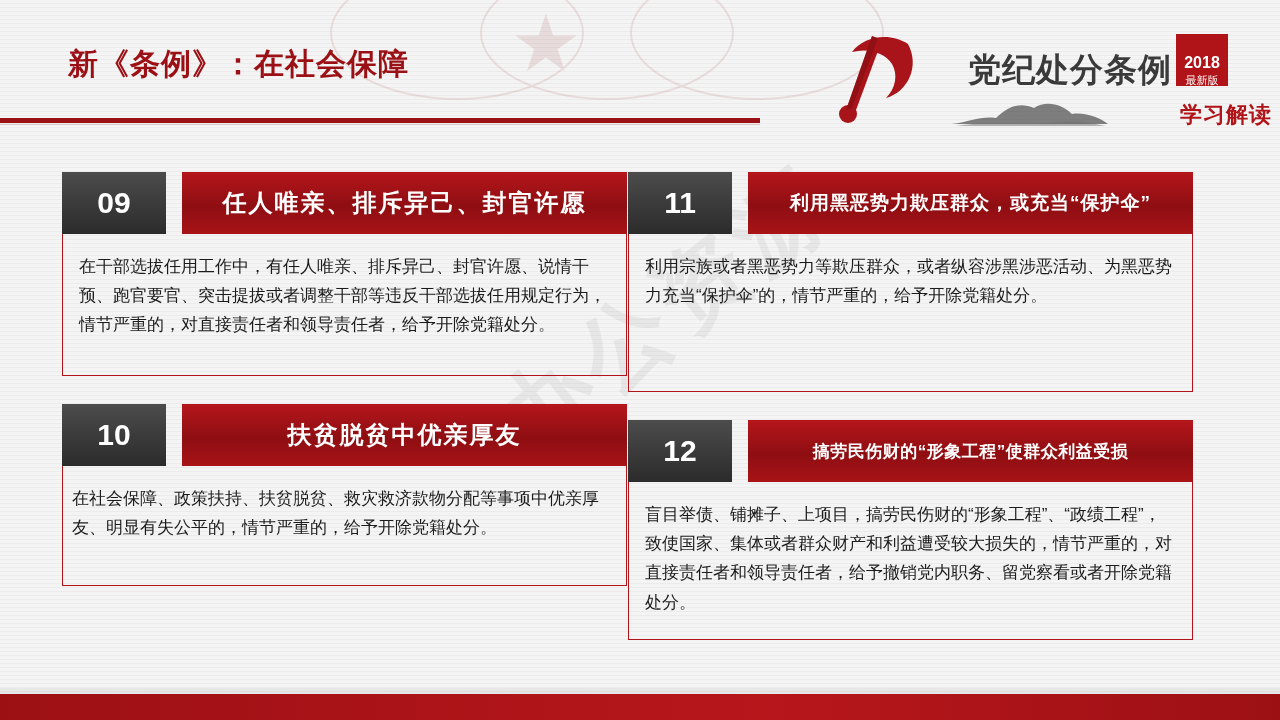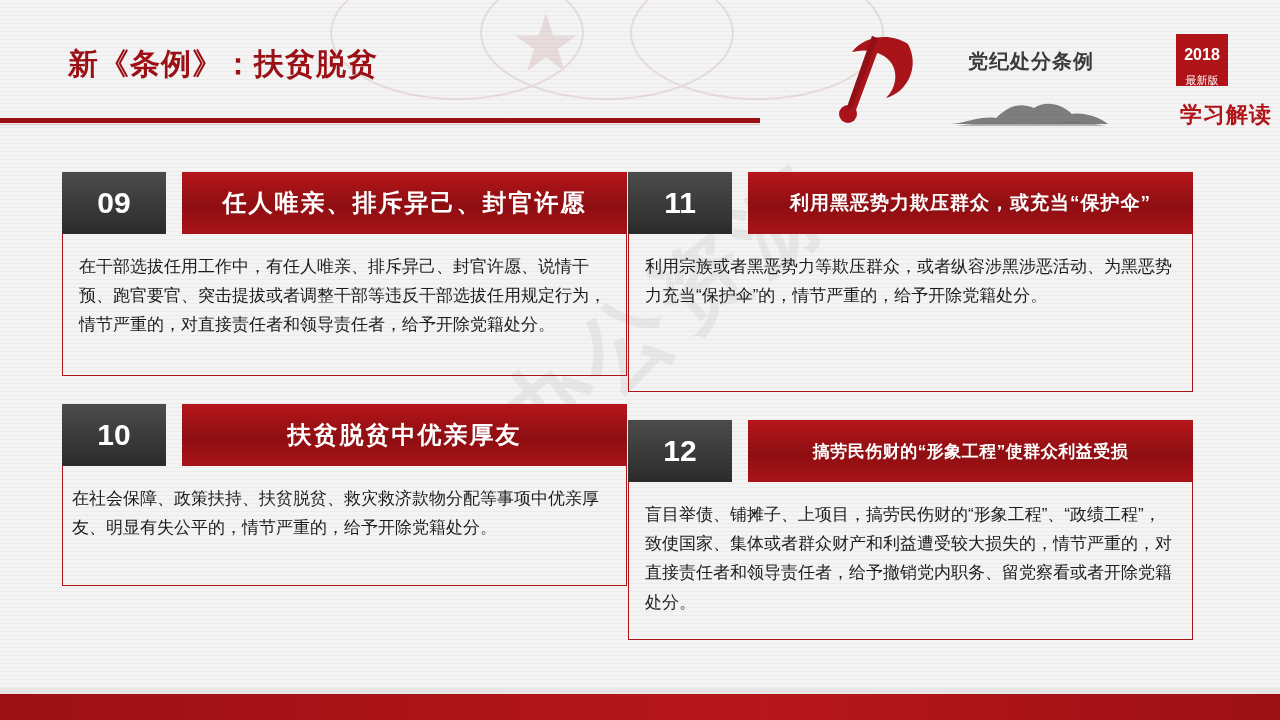--- a/index.html
+++ b/index.html
@@ -81,41 +81,41 @@
     left: 812px;
     top: 18px;
     width: 120px;
     height: 110px;
   }
   .emblem svg { display: block; }
   .brand-title {
     position: absolute;
     left: 968px;
     top: 48px;
-    font-size: 20px;
+    font-size: 33px;
     color: #3a3a3a;
     font-weight: bold;
     letter-spacing: 1px;
     white-space: nowrap;
   }
   .year-badge {
     position: absolute;
     left: 1176px;
     top: 34px;
     width: 52px;
     height: 52px;
     background: #b01418;
     color: #fff;
     text-align: center;
     line-height: 1.1;
-    padding-top: 12px;
+    padding-top: 20px;
     box-sizing: border-box;
   }
   .year-badge .y { font-size: 16px; font-weight: bold; display:block; }
-  .year-badge .s { font-size: 11px; display:block; margin-top: 10px;}
+  .year-badge .s { font-size: 11px; display:block; margin-top: 2px;}
   .brand-sub {
     position: absolute;
     left: 1180px;
     top: 100px;
     font-size: 22px;
     color: #b01418;
     font-weight: bold;
     letter-spacing: 1px;
     white-space: nowrap;
   }
@@ -220,21 +220,21 @@
 
 <div class="slide">
 
   <div class="top-decor">
     <div class="ring r1"></div>
     <div class="ring r2"></div>
     <div class="ring r3"></div>
     <div class="starglyph">★</div>
   </div>
 
-  <div class="header-title">新《条例》：扶贫脱贫</div>
+  <div class="header-title">新《条例》：在社会保障</div>
   <div class="header-rule"></div>
   <div class="header-rule-thin"></div>
 
   <div class="emblem">
     <svg width="120" height="110" viewBox="0 0 120 110">
       <g fill="#a9141a">
         <path d="M34 92 L44 92 L70 22 L60 18 Z"></path>
         <path d="M96 26 C78 14 52 18 40 34 C56 30 72 34 80 46 C86 56 84 70 74 80 C96 74 108 48 96 26 Z"></path>
         <circle cx="36" cy="96" r="9"></circle>
         <path d="M52 96 L96 96 L96 86 L52 86 Z" opacity="0.0"></path>

